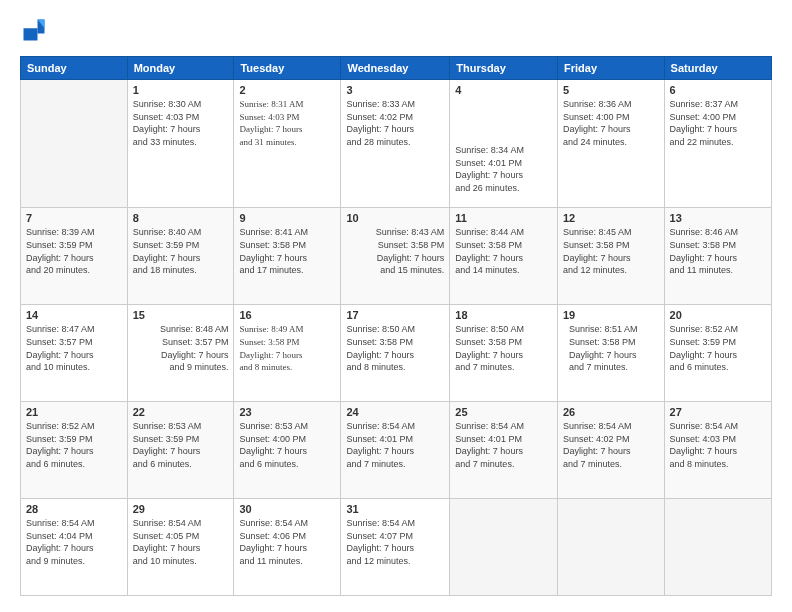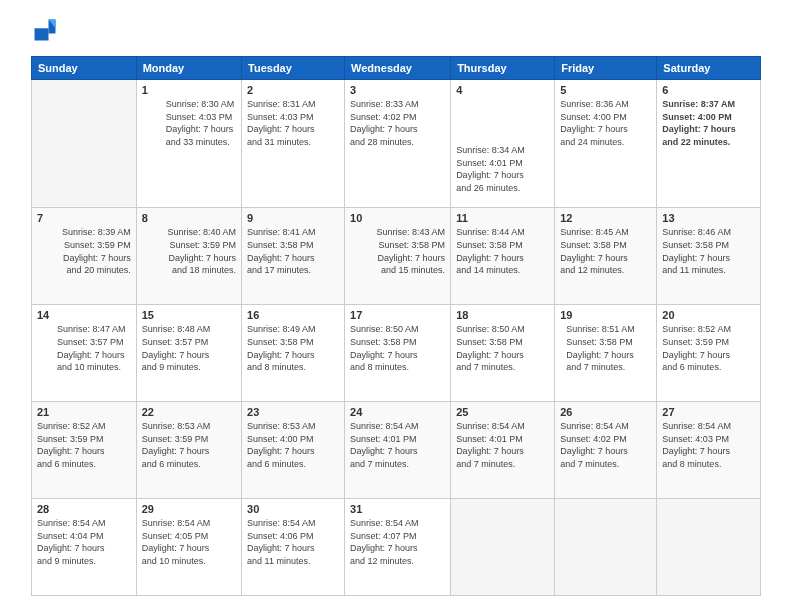--- a/index.html
+++ b/index.html
@@ -6,21 +6,21 @@
     body {
       width: 792px;
       height: 612px;
       background: #fff;
       font-family: Arial, sans-serif;
       overflow: hidden;
     }
     .page {
       width: 792px;
       height: 612px;
-      padding: 16px 31px;
+      padding: 16px 20px;
       display: flex;
       flex-direction: column;
     }
     .header {
       display: flex;
       justify-content: space-between;
       align-items: flex-start;
       margin-bottom: 12px;
     }
     .logo {
@@ -126,28 +126,28 @@
           <th>Thursday</th>
           <th>Friday</th>
           <th>Saturday</th>
         </tr>
     </thead>
     <tbody>
     <tr>
           <td class="empty-cell"></td>
           <td>
             <span class="day-number">1</span>
-            <div class="day-info" style="white-space: pre-line; margin-left: 24px;">Sunrise: 8:30 AM
+            <div class="day-info" style="white-space: pre-line;">Sunrise: 8:30 AM
 Sunset: 4:03 PM
 Daylight: 7 hours
 and 33 minutes.</div>
           </td>
           <td>
             <span class="day-number">2</span>
-            <div class="day-info" style="white-space: pre-line;">Sunrise: 8:31 AM
+            <div class="day-info" style="white-space: pre-line; font-family: Liberation Serif, serif;">Sunrise: 8:31 AM
 Sunset: 4:03 PM
 Daylight: 7 hours
 and 31 minutes.</div>
           </td>
           <td>
             <span class="day-number">3</span>
             <div class="day-info" style="white-space: pre-line;">Sunrise: 8:33 AM
 Sunset: 4:02 PM
 Daylight: 7 hours
 and 28 minutes.</div>
@@ -161,37 +161,37 @@
           </td>
           <td>
             <span class="day-number">5</span>
             <div class="day-info" style="white-space: pre-line;">Sunrise: 8:36 AM
 Sunset: 4:00 PM
 Daylight: 7 hours
 and 24 minutes.</div>
           </td>
           <td>
             <span class="day-number">6</span>
-            <div class="day-info" style="white-space: pre-line; font-weight: bold;">Sunrise: 8:37 AM
+            <div class="day-info" style="white-space: pre-line;">Sunrise: 8:37 AM
 Sunset: 4:00 PM
 Daylight: 7 hours
 and 22 minutes.</div>
           </td>
         </tr>
         <tr>
           <td>
             <span class="day-number">7</span>
-            <div class="day-info" style="white-space: pre-line; text-align: right;">Sunrise: 8:39 AM
+            <div class="day-info" style="white-space: pre-line;">Sunrise: 8:39 AM
 Sunset: 3:59 PM
 Daylight: 7 hours
 and 20 minutes.</div>
           </td>
           <td>
             <span class="day-number">8</span>
-            <div class="day-info" style="white-space: pre-line; text-align: right;">Sunrise: 8:40 AM
+            <div class="day-info" style="white-space: pre-line;">Sunrise: 8:40 AM
 Sunset: 3:59 PM
 Daylight: 7 hours
 and 18 minutes.</div>
           </td>
           <td>
             <span class="day-number">9</span>
             <div class="day-info" style="white-space: pre-line;">Sunrise: 8:41 AM
 Sunset: 3:58 PM
 Daylight: 7 hours
 and 17 minutes.</div>
@@ -221,35 +221,35 @@
             <span class="day-number">13</span>
             <div class="day-info" style="white-space: pre-line;">Sunrise: 8:46 AM
 Sunset: 3:58 PM
 Daylight: 7 hours
 and 11 minutes.</div>
           </td>
         </tr>
         <tr>
           <td>
             <span class="day-number">14</span>
-            <div class="day-info" style="white-space: pre-line; margin-left: 20px;">Sunrise: 8:47 AM
+            <div class="day-info" style="white-space: pre-line;">Sunrise: 8:47 AM
 Sunset: 3:57 PM
 Daylight: 7 hours
 and 10 minutes.</div>
           </td>
           <td>
             <span class="day-number">15</span>
-            <div class="day-info" style="white-space: pre-line;">Sunrise: 8:48 AM
+            <div class="day-info" style="white-space: pre-line; text-align: right;">Sunrise: 8:48 AM
 Sunset: 3:57 PM
 Daylight: 7 hours
 and 9 minutes.</div>
           </td>
           <td>
             <span class="day-number">16</span>
-            <div class="day-info" style="white-space: pre-line;">Sunrise: 8:49 AM
+            <div class="day-info" style="white-space: pre-line; font-family: Liberation Serif, serif;">Sunrise: 8:49 AM
 Sunset: 3:58 PM
 Daylight: 7 hours
 and 8 minutes.</div>
           </td>
           <td>
             <span class="day-number">17</span>
             <div class="day-info" style="white-space: pre-line;">Sunrise: 8:50 AM
 Sunset: 3:58 PM
 Daylight: 7 hours
 and 8 minutes.</div>

